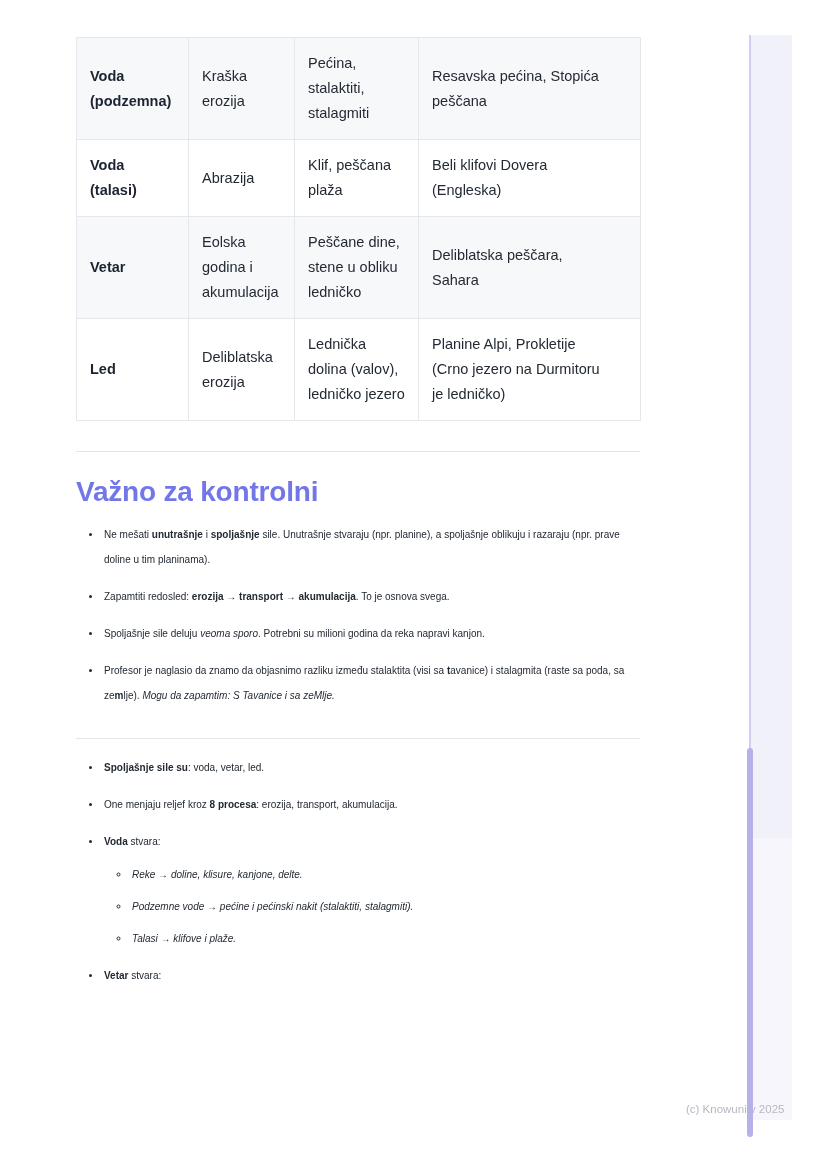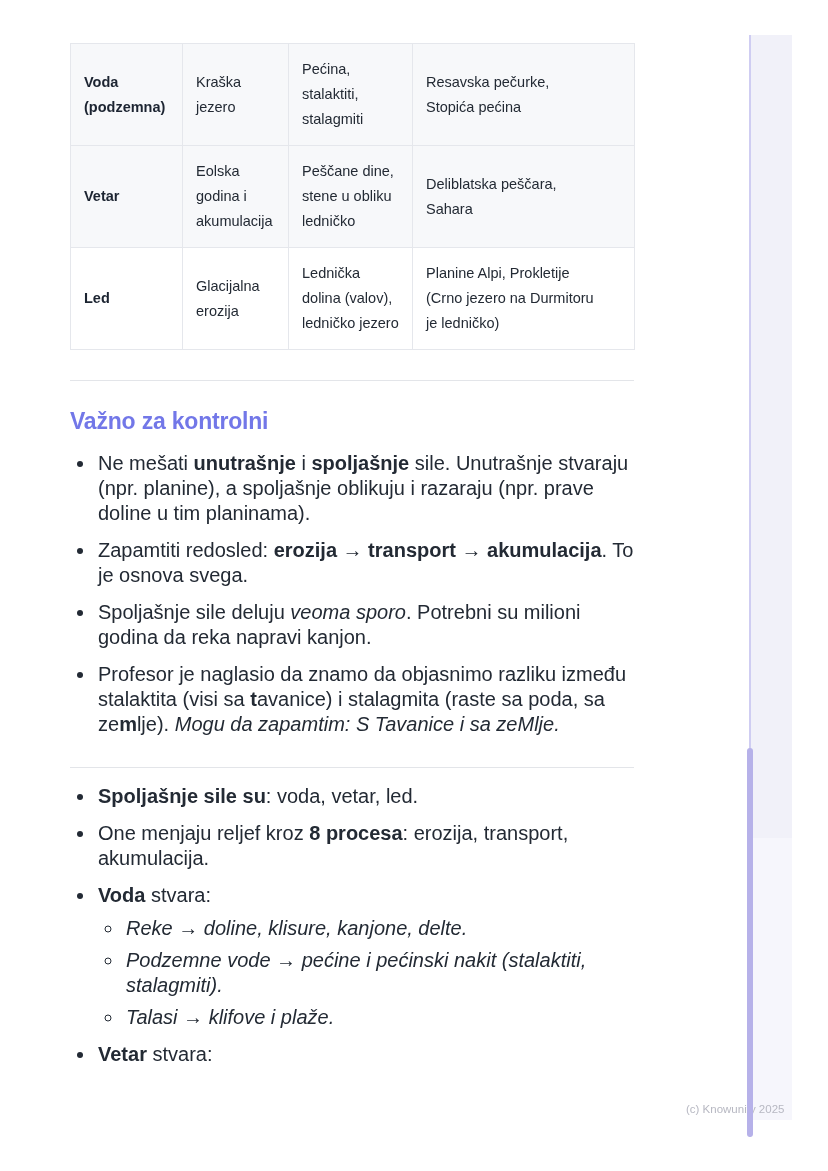--- a/index.html
+++ b/index.html
@@ -3,46 +3,46 @@
 <meta charset="utf-8">
 <style>
   html,body{margin:0;padding:0;background:#ffffff;}
   body{
     width:828px;height:1171px;position:relative;overflow:hidden;
     font-family:"Liberation Sans",sans-serif;
     color:var(--text,#20262e);
   }
   .page{position:absolute;inset:0;background:#ffffff;}
 
-  .content{position:absolute;left:70px;top:37px;width:564px;margin-top:6px;}
+  .content{position:absolute;left:76px;top:37px;width:564px;}
 
   table.forces{border-collapse:collapse;width:564px;table-layout:fixed;}
   table.forces td{
     border:1px solid var(--table-border,#e5e7ec);
     padding:13px;
     font-size:14.5px;line-height:25px;
     vertical-align:middle;
     color:var(--text,#323b48);
     background:#ffffff;
     overflow:hidden;
   }
   table.forces td:last-child{padding-right:36px;}
   table.forces tr.stripe td{background:var(--stripe,#f7f8fa);}
   table.forces td.bold-cell{font-weight:bold;color:var(--strong,#1d2634);}
 
   hr.divider{border:none;border-top:1px solid var(--divider,#e3e5e9);margin:30px 0 0 0;}
   h2.section-title{
     margin:26px 0 0 0;
-    font-size:23px;line-height:28px;font-weight:700;
+    font-size:28px;line-height:28px;font-weight:700;
     color:var(--accent,#7277e8);
     letter-spacing:-0.2px;
   }
   ul.blist{
     margin:16px 0 0 0;padding:0 0 0 26px;
-    font-size:20px;line-height:25px;
+    font-size:10px;line-height:25px;
     color:var(--text,#20262e);
     list-style:disc;
   }
   ul.blist>li{margin:0 0 12px 0;padding-left:2px;}
   ul.sub{list-style:circle;margin:8px 0 0 0;padding:0 0 0 26px;font-style:italic;}
   ul.sub>li{margin:7px 0 7px 0;padding-left:2px;}
   .b{font-weight:bold;}
   .i{font-style:italic;}
 
   .side-strip{
@@ -77,33 +77,39 @@
     <table class="forces">
       <colgroup>
         <col style="width:112px">
           <col style="width:106px">
           <col style="width:124px">
           <col style="width:222px">
       </colgroup>
       <tbody>
           <tr class="stripe">
             <td class="bold-cell">Voda (podzemna)</td>
-            <td>Kraška jezero</td>
+            <td>Kraška erozija</td>
             <td>Pećina, stalaktiti, stalagmiti</td>
-            <td>Resavska pečurke, Stopića pećina</td>
+            <td>Resavska pećina, Stopića peščana</td>
+          </tr>
+          <tr>
+            <td class="bold-cell">Voda (talasi)</td>
+            <td>Abrazija</td>
+            <td>Klif, peščana plaža</td>
+            <td>Beli klifovi Dovera (Engleska)</td>
           </tr>
           <tr class="stripe">
             <td class="bold-cell">Vetar</td>
             <td>Eolska godina i akumulacija</td>
             <td>Peščane dine, stene u obliku ledničko</td>
             <td>Deliblatska peščara, Sahara</td>
           </tr>
           <tr>
             <td class="bold-cell">Led</td>
-            <td>Glacijalna erozija</td>
+            <td>Deliblatska erozija</td>
             <td>Lednička dolina (valov), ledničko jezero</td>
             <td>Planine Alpi, Prokletije (Crno jezero na Durmitoru je ledničko)</td>
           </tr>
         </tbody>
     </table>
 
     <hr class="divider">
 
     <h2 class="section-title">Važno za kontrolni</h2>
 

